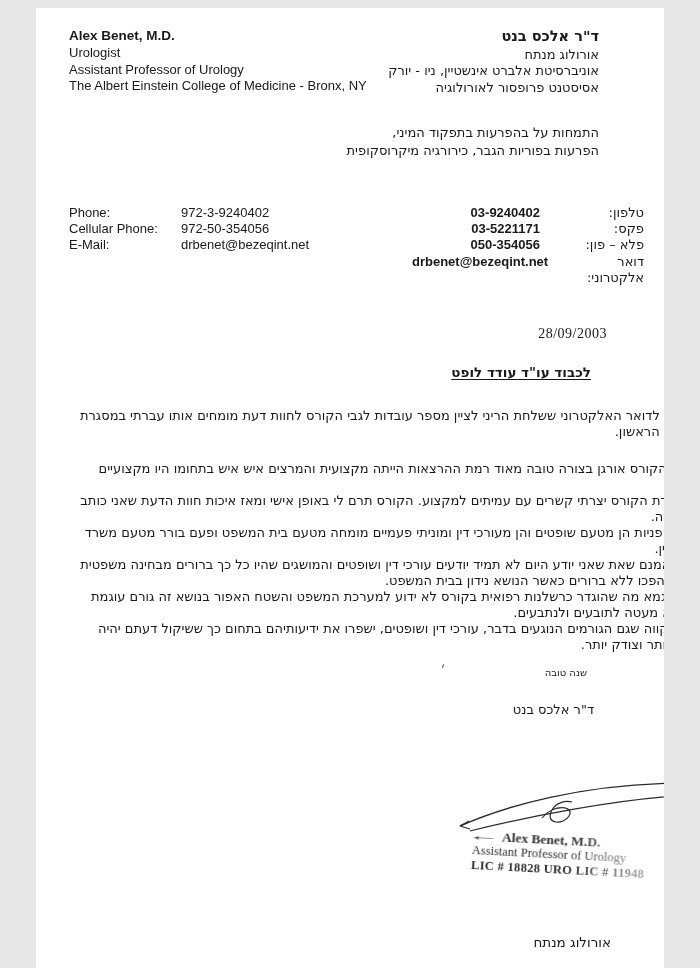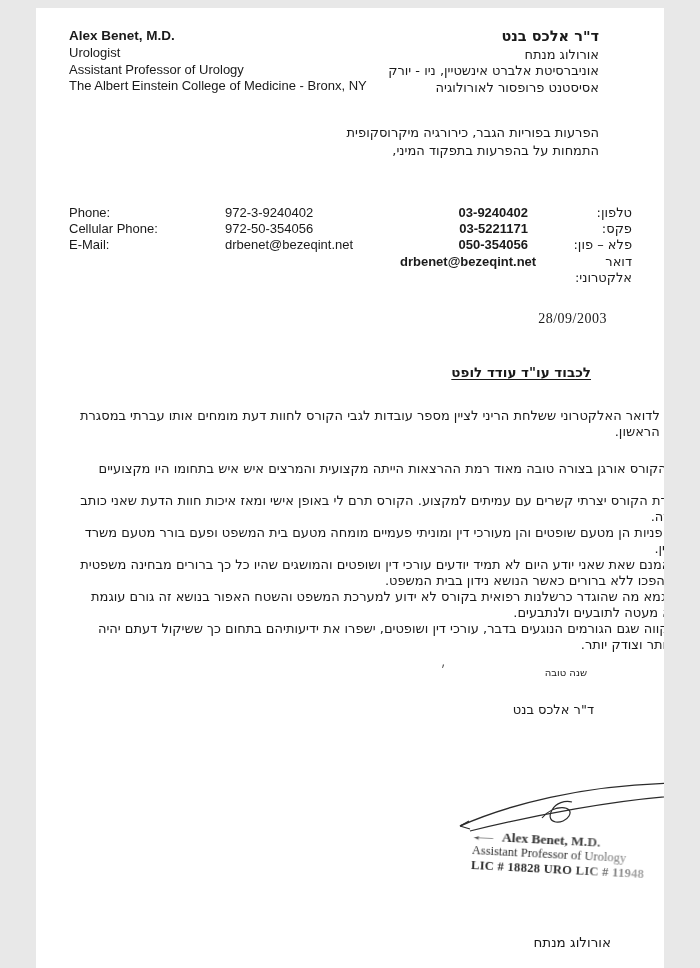--- a/index.html
+++ b/index.html
@@ -15,29 +15,29 @@
   .en-name   { font-weight:bold; font-size:13.5px; }
   .en-specialties { position:absolute; left:33px; top:127px; width:324px; font-size:13px; line-height:17px; }
 
   
   .he-header { position:absolute; right:65px; top:20px; font-size:13px; line-height:16.5px; }
   .he-name   { font-weight:bold; font-size:14.5px; margin-bottom:2px; }
   .he-specialties { position:absolute; right:65px; top:116px; font-size:13px; line-height:17.5px; }
 
   
   .en-contact { position:absolute; left:33px; top:197px; font-size:13px; line-height:16.2px; }
-  .en-row { display:flex;gap:44px; }
+  .en-row { display:flex; }
   .en-contact-label { width:112px; }
-  .he-contact { position:absolute; right:32px; top:197px; width:232px; font-size:13px; line-height:16.2px; }
+  .he-contact { position:absolute; right:20px; top:197px; width:232px; font-size:13px; line-height:16.2px; }
   .he-row { display:flex; }
   .he-contact-value { flex:1; text-align:right; font-weight:bold; padding-right:12px; }
   .he-contact-label { width:92px; text-align:right; direction:rtl; font-family:"DejaVu Sans",sans-serif; font-weight:normal; }
 
   
-  .date { position:absolute; right:57px; top:303px; font-family:"Liberation Serif", serif; font-size:14px; letter-spacing:.5px; }
+  .date { position:absolute; right:57px; top:318px; font-family:"Liberation Serif", serif; font-size:14px; letter-spacing:.5px; }
   .subject { position:absolute; right:73px; top:356px; font-weight:bold; font-size:13.5px;
              text-decoration:underline; text-underline-offset:2px; }
   .body-text { position:absolute; left:33px; top:400px; width:636px; font-size:13px; line-height:16px; }
   .body-text p { margin:0; }
   .body-text p.gap { margin-bottom:21px; }
   .body-text p.ind { text-indent:7px; }
   .closing-greeting { position:absolute; right:77px; top:659px; font-size:10px; }
   .closing-signoff  { position:absolute; right:70px; top:694px; font-size:13px; }
 
   
@@ -69,22 +69,22 @@
     <div>The Albert Einstein College of Medicine - Bronx, NY</div>
   </div>
 
   <div class="he-header heb">
     <div class="he-name">ד"ר אלכס בנט</div>
     <div>אורולוג מנתח</div>
     <div>אוניברסיטת אלברט אינשטיין, ניו - יורק</div>
     <div>אסיסטנט פרופסור לאורולוגיה</div>
   </div>
   <div class="he-specialties heb">
+    <div>התמחות על בהפרעות בתפקוד המיני,</div>
     <div>הפרעות בפוריות הגבר, כירורגיה מיקרוסקופית</div>
-    <div>התמחות על בהפרעות בתפקוד המיני,</div>
   </div>
 
   <div class="en-contact">
     <div class="en-row">
       <span class="en-contact-label">Phone:</span>
       <span>972-3-9240402</span>
     </div>
     <div class="en-row">
       <span class="en-contact-label">Cellular Phone:</span>
       <span>972-50-354056</span>

